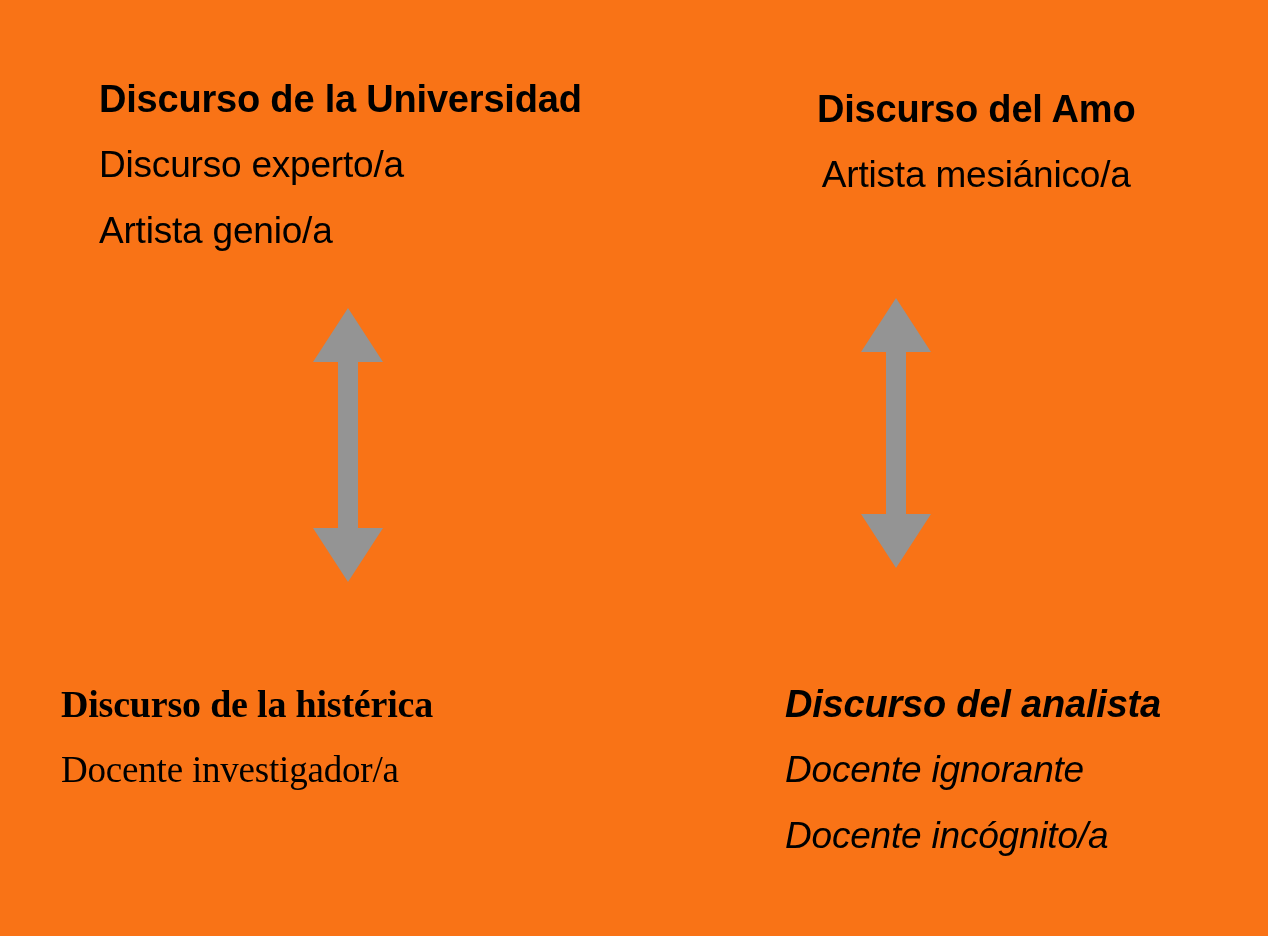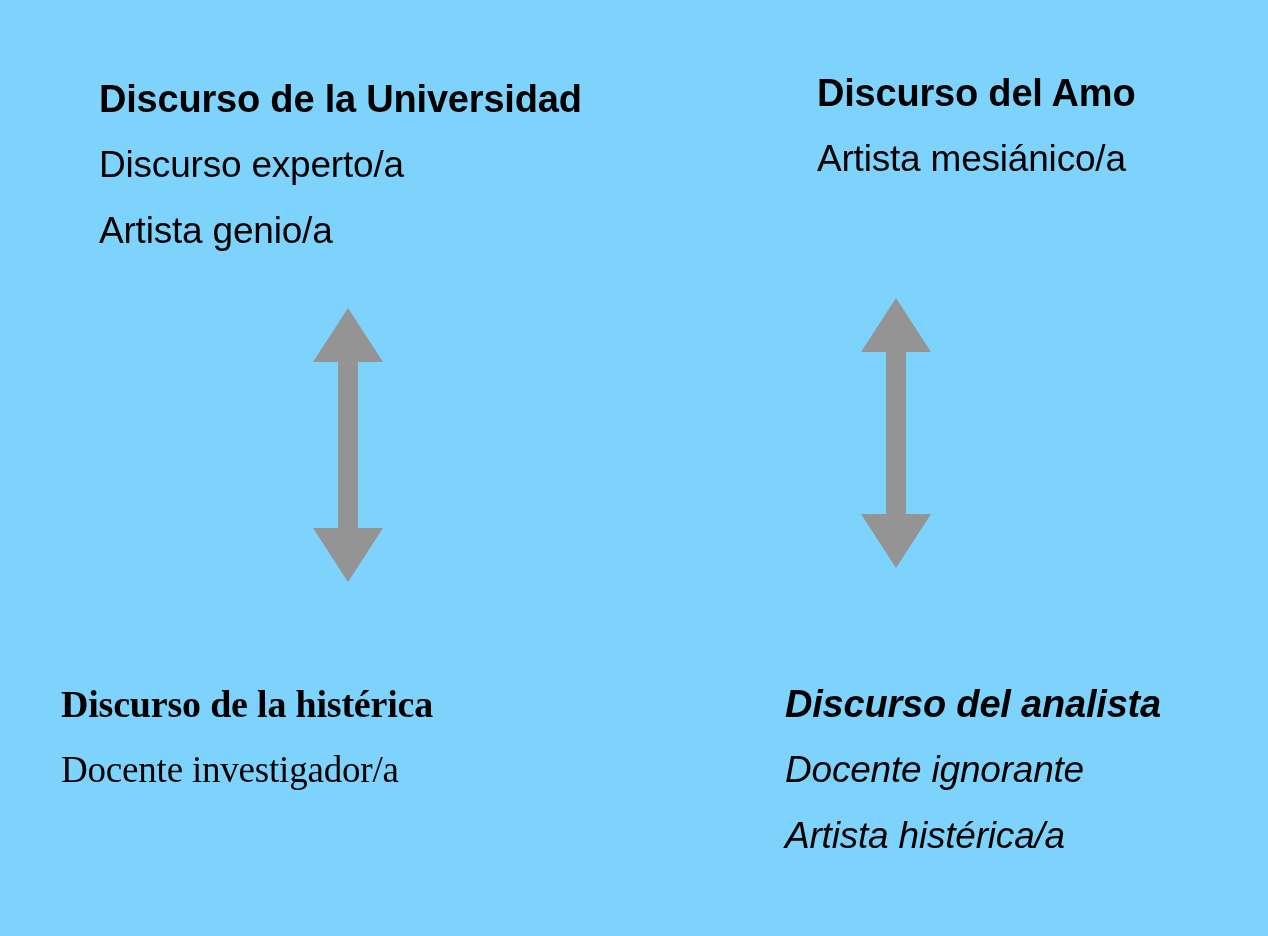--- a/index.html
+++ b/index.html
@@ -36,56 +36,56 @@
   }
   .block .line {
     font-size: 37px;
     font-weight: normal;
     line-height: 66px;
     letter-spacing: -0.2px;
     color: #000000;
   }
 
   #block-universidad { left: 99px;  top: 66px;  }
-  #block-amo         { left: 817px; top: 60px;  }
+  #block-amo         { left: 817px; top: 76px; text-align: center;  }
   #block-histerica   { left: 61px;  top: 671px; font-family: Liberation Serif, serif; }
   #block-analista    { left: 785px; top: 671px; font-style: italic; }
 
   
   .arrow {
     position: absolute;
   }
   #arrow-left  { left: 305px; top: 306px; }
   #arrow-right { left: 853px; top: 296px; }
 </style>
 </head>
 <body style="background: rgb(255, 255, 255);">
 
-<div id="canvas" style="background: #7dd3fc;">
+<div id="canvas" style="background: #f97316;">
 
   <div class="block" id="block-universidad">
     <div class="heading">Discurso de la Universidad</div>
     <div class="line">Discurso experto/a</div>
     <div class="line">Artista genio/a</div>
   </div>
 
   <div class="block" id="block-amo">
     <div class="heading">Discurso del Amo</div>
     <div class="line">Artista mesiánico/a</div>
   </div>
 
   <div class="block" id="block-histerica">
     <div class="heading">Discurso de la histérica</div>
     <div class="line">Docente investigador/a</div>
   </div>
 
   <div class="block" id="block-analista">
     <div class="heading">Discurso del analista</div>
     <div class="line">Docente ignorante</div>
-    <div class="line">Artista histérica/a</div>
+    <div class="line">Docente incógnito/a</div>
   </div>
 
   <svg class="arrow" id="arrow-left" width="86" height="278" viewBox="0 0 86 278">
     <polygon class="arrow-shape" points="43,2 78,56 53,56 53,222 78,222 43,276 8,222 33,222 33,56 8,56" fill="#949494"></polygon>
   </svg>
 
   <svg class="arrow" id="arrow-right" width="86" height="274" viewBox="0 0 86 274">
     <polygon class="arrow-shape" points="43,2 78,56 53,56 53,218 78,218 43,272 8,218 33,218 33,56 8,56" fill="#949494"></polygon>
   </svg>
 

